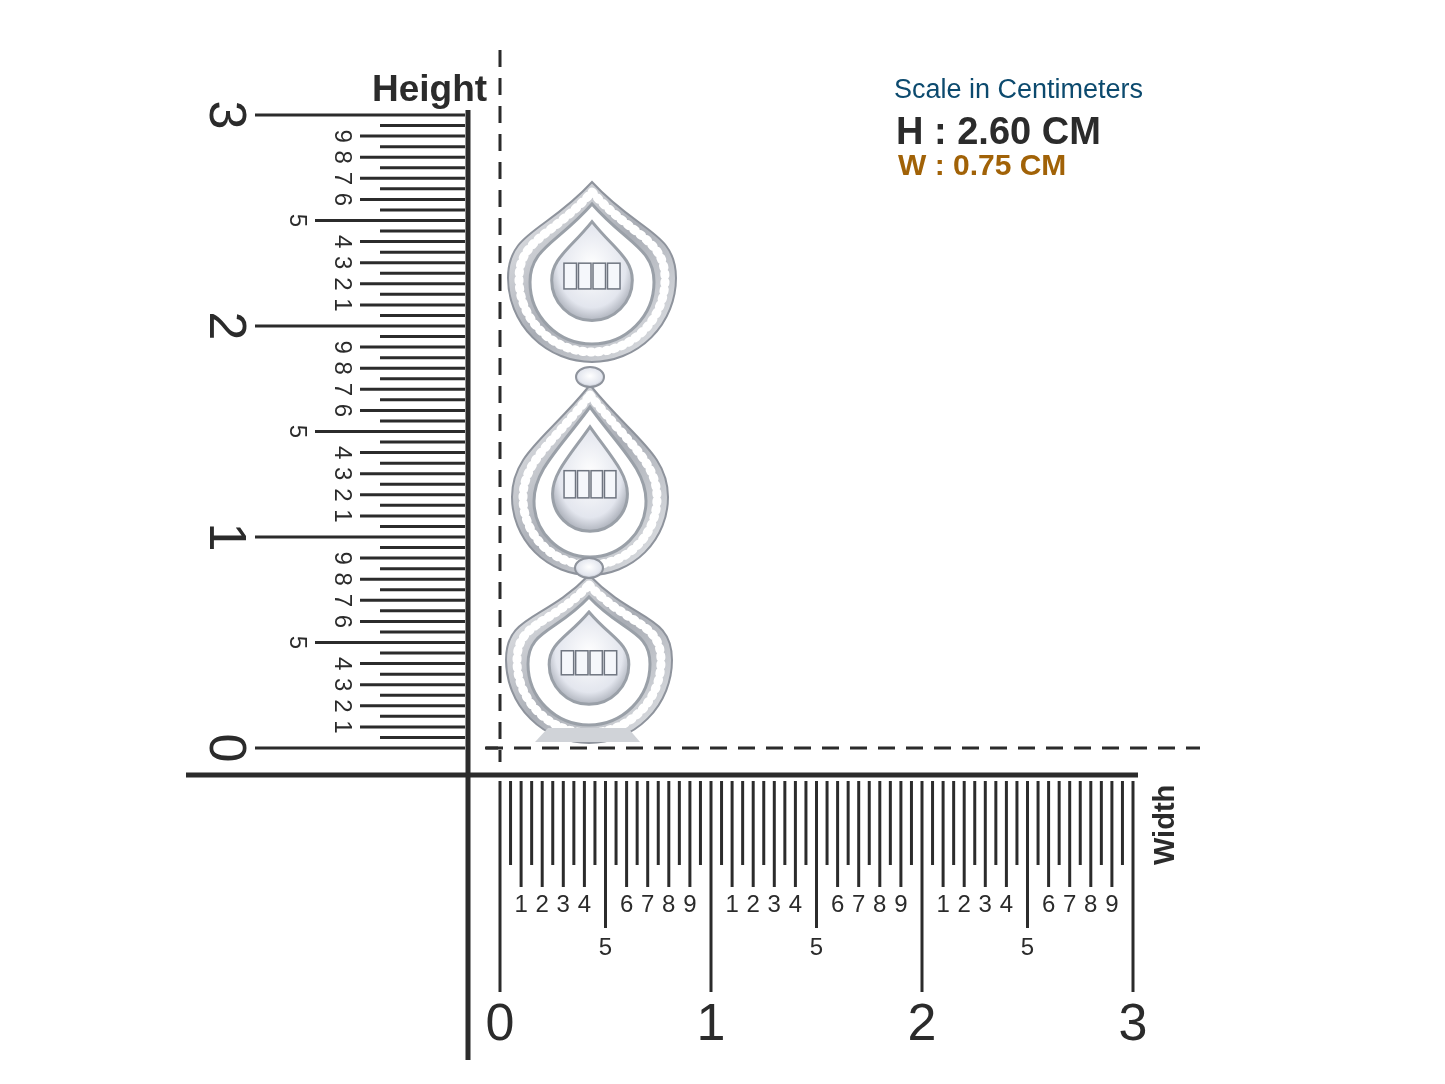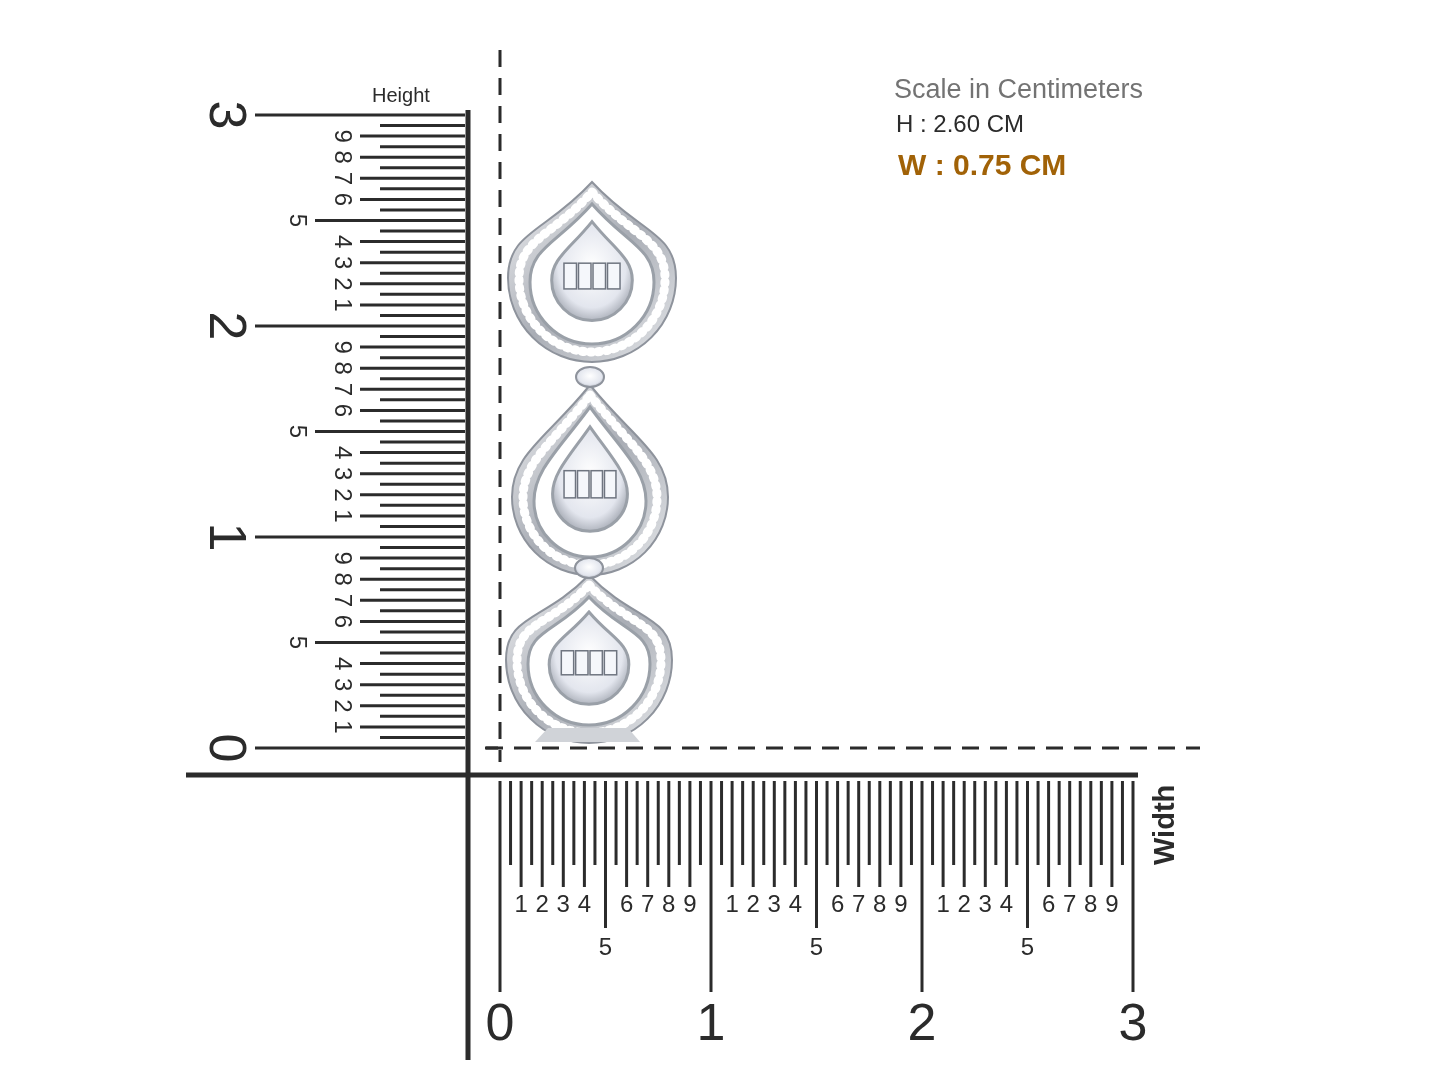--- a/index.html
+++ b/index.html
@@ -1,23 +1,23 @@
 <!DOCTYPE html>
 <html><head>
 <meta charset="utf-8">
 <style>
   html, body { margin: 0; padding: 0; background: #ffffff; }
   body { width: 1445px; height: 1084px; position: relative; overflow: hidden;
          font-family: "Liberation Sans", sans-serif; color: #2b2b2b; }
   #stage { position: absolute; left: 0; top: 0; width: 1445px; height: 1084px; }
   .label { position: absolute; white-space: nowrap; }
-  .scale-title { left: 894px; top: 74px; font-size: 27px; color: #737373; }
-  .dim-h { left: 896px; top: 110px; font-size: 24px; font-weight: normal; color: #2b2b2b; }
+  .scale-title { left: 894px; top: 74px; font-size: 27px; color: #0c4a6e; }
+  .dim-h { left: 896px; top: 110px; font-size: 38px; font-weight: bold; color: #2b2b2b; }
   .dim-w { left: 898px; top: 148px; font-size: 30px; font-weight: bold; color: #a16207; }
-  .axis-title-h { left: 372px; top: 84px; font-size: 20px; font-weight: normal; color: #2b2b2b; }
+  .axis-title-h { left: 372px; top: 68px; font-size: 37px; font-weight: bold; color: #2b2b2b; }
   .axis-title-w { left: 1122px; top: 805px; font-size: 29px; font-weight: bold; color: #2b2b2b;
                   transform: rotate(-90deg); transform-origin: left top; top: 865px; left: 1148px; }
 </style>
 </head>
 <body>
 
 <div id="stage">
 
   <div class="label scale-title">Scale in Centimeters</div>
   <div class="label dim-h">H : 2.60 CM</div>

